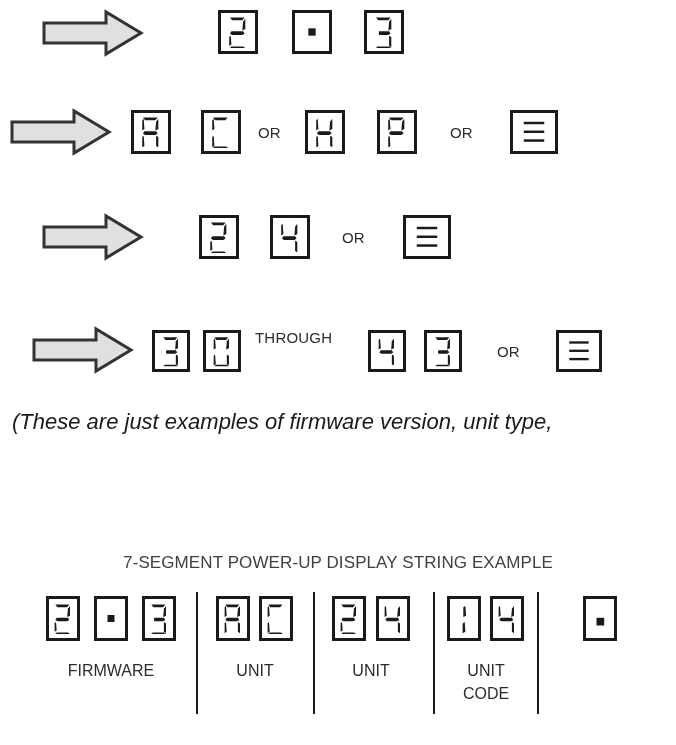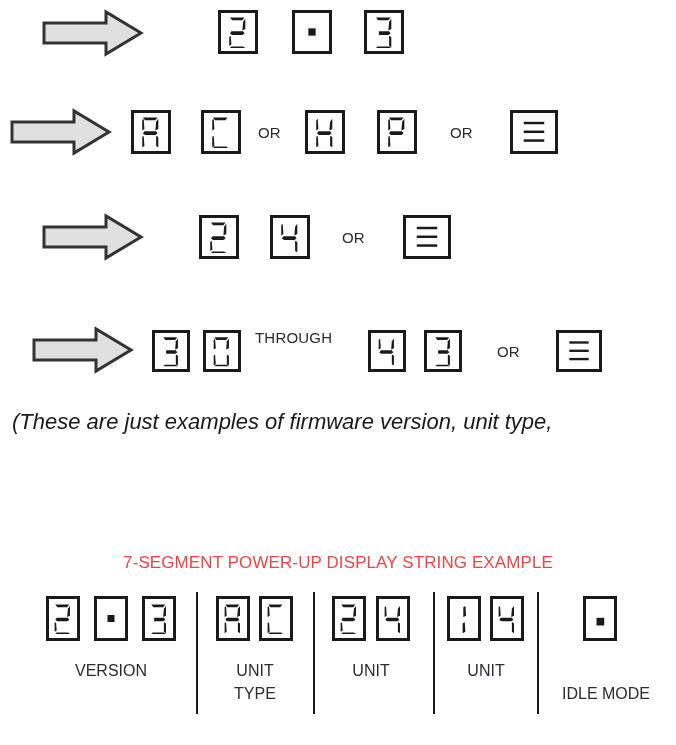--- a/index.html
+++ b/index.html
@@ -71,21 +71,21 @@
     color: #1a1a1a;
   }
 
   
   .bottom-title {
     position: absolute;
     left: 0;
     width: 676px;
     text-align: center;
     font-size: 17px;
-    color: #ef4444;
+    color: #404040;
     letter-spacing: 0.1px;
   }
 
   .divider {
     position: absolute;
     width: 2px;
     background: #1a1a1a;
   }
 
   .grp-label {
@@ -306,21 +306,21 @@
   <div class="seg-cell small" style="left:142px; top:596px; width:34px; height:45px;">
     <svg viewBox="0 0 40 52">
       <polygon points="9,6 29,6 26,10 12,10" fill="#1a1a1a"></polygon>
       <polygon points="30,8 30,22 26,24 27,12" fill="#1a1a1a"></polygon>
       <polygon points="13,25 27,25 29,28 26,30 13,30" fill="#1a1a1a"></polygon>
       <polygon points="27,31 27,45 30,47 30,33" fill="#1a1a1a"></polygon>
       <polygon points="11,46 27,46 30,48 9,48" fill="#1a1a1a"></polygon>
     </svg>
   </div>
   <div class="grp-label" style="left:31px; top:659px; width:160px;">
-    <div>VERSION</div>
+    <div>FIRMWARE</div>
   </div>
 
   <div class="divider" style="left:196px; top:592px; height:122px;"></div>
 
   <div class="seg-cell small" style="left:216px; top:596px; width:34px; height:45px;">
     <svg viewBox="0 0 40 52">
       <polygon points="9,6 29,6 26,10 12,10" fill="#1a1a1a"></polygon>
       <polygon points="10,8 11,22 8,24 8,10" fill="#1a1a1a"></polygon>
       <polygon points="30,8 30,22 26,24 27,12" fill="#1a1a1a"></polygon>
       <polygon points="11,25 27,25 29,28 26,30 12,30 9,28" fill="#1a1a1a"></polygon>
@@ -331,21 +331,20 @@
   <div class="seg-cell small" style="left:259px; top:596px; width:34px; height:45px;">
     <svg viewBox="0 0 40 52">
       <polygon points="9,6 29,6 26,10 12,10" fill="#1a1a1a"></polygon>
       <polygon points="10,8 11,22 8,24 8,10" fill="#1a1a1a"></polygon>
       <polygon points="10,31 11,45 8,47 8,33" fill="#1a1a1a"></polygon>
       <polygon points="11,46 27,46 30,48 9,48" fill="#1a1a1a"></polygon>
     </svg>
   </div>
   <div class="grp-label" style="left:195px; top:659px; width:120px;">
     <div>UNIT</div>
-    <div>TYPE</div>
   </div>
 
   <div class="divider" style="left:313px; top:592px; height:122px;"></div>
 
   <div class="seg-cell small" style="left:332px; top:596px; width:34px; height:45px;">
     <svg viewBox="0 0 40 52">
       <polygon points="9,6 29,6 26,10 12,10" fill="#1a1a1a"></polygon>
       <polygon points="30,8 30,22 26,24 27,12" fill="#1a1a1a"></polygon>
       <polygon points="11,25 27,25 29,28 26,30 12,30 9,28" fill="#1a1a1a"></polygon>
       <polygon points="10,31 11,43 8,45 8,33" fill="#1a1a1a"></polygon>
@@ -375,26 +374,24 @@
   <div class="seg-cell small" style="left:490px; top:596px; width:34px; height:45px;">
     <svg viewBox="0 0 40 52">
       <polygon points="10,8 11,22 8,24 8,10" fill="#1a1a1a"></polygon>
       <polygon points="30,8 30,22 26,24 27,12" fill="#1a1a1a"></polygon>
       <polygon points="11,25 27,25 29,28 26,30 12,30 9,28" fill="#1a1a1a"></polygon>
       <polygon points="27,31 27,45 30,47 30,33" fill="#1a1a1a"></polygon>
     </svg>
   </div>
   <div class="grp-label" style="left:425px; top:659px; width:122px;">
     <div>UNIT</div>
+    <div>CODE</div>
   </div>
 
   <div class="divider" style="left:537px; top:592px; height:122px;"></div>
 
   <div class="seg-cell small" style="left:583px; top:596px; width:34px; height:45px;">
     <svg viewBox="0 0 40 52">
       <rect x="15" y="25" width="11" height="11" fill="#1a1a1a"></rect>
     </svg>
   </div>
-  <div class="grp-label" style="left:541px; top:682px; width:130px;">
-    <div>IDLE MODE</div>
-  </div>
 
 </div>
 
 </body></html>

